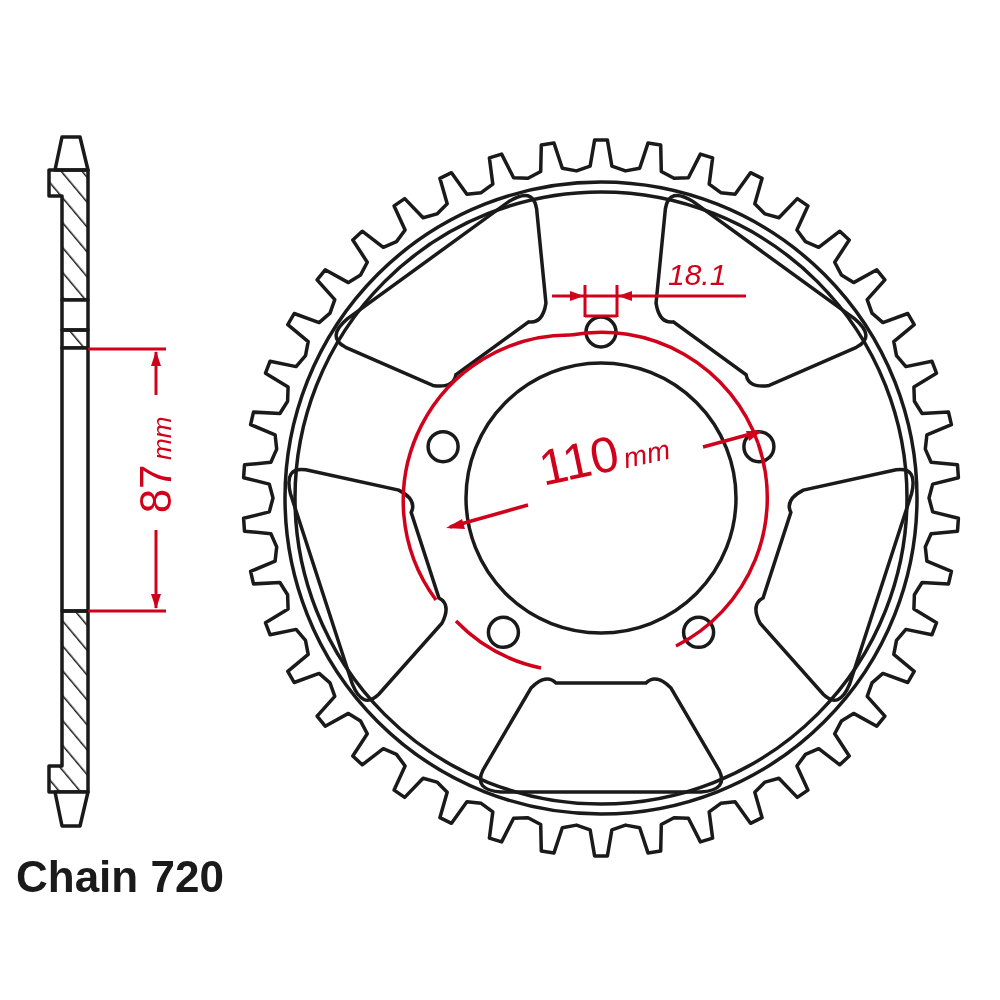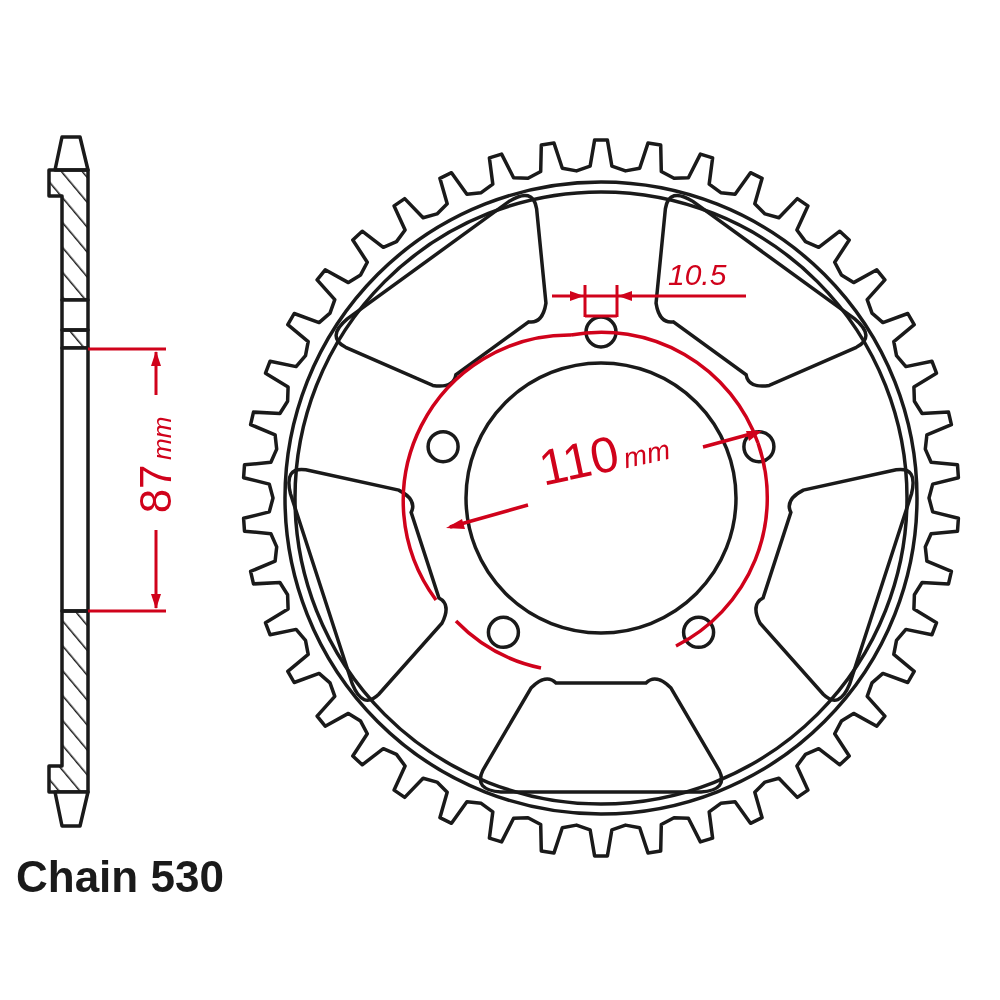--- a/index.html
+++ b/index.html
@@ -82,25 +82,25 @@
   <g stroke="#d0021b" stroke-width="3" fill="#d0021b">
     <line x1="552" y1="296" x2="746" y2="296"></line>
     <line x1="585" y1="285" x2="585" y2="317"></line>
     <line x1="617" y1="285" x2="617" y2="317"></line>
     <polygon points="584,296 570,291 570,301" stroke="none"></polygon>
     <polygon points="618,296 632,291 632,301" stroke="none"></polygon>
     <line x1="585" y1="316" x2="617" y2="316"></line>
   </g>
 </svg>
 
-<div class="lbl" style="left:668px;top:258px;font-size:30px;">10.5</div>
+<div class="lbl" style="left:668px;top:258px;font-size:30px;">18.1</div>
 
 <div style="position:absolute;left:540px;top:440px;transform:rotate(-12deg);transform-origin:left center;color:#d0021b;white-space:nowrap;">
   <span style="font-size:50px;">110</span>
   <span style="font-size:28px;font-style:italic;">mm</span>
 </div>
 
 <div style="position:absolute;left:156px;top:465px;transform:translate(-50%,-50%) rotate(-90deg);color:#d0021b;white-space:nowrap;">
   <span style="font-size:44px;">87</span>
   <span style="font-size:26px;font-style:italic;">mm</span>
 </div>
 
-<div class="caption">Chain 530</div>
+<div class="caption">Chain 720</div>
 
 </body></html>

